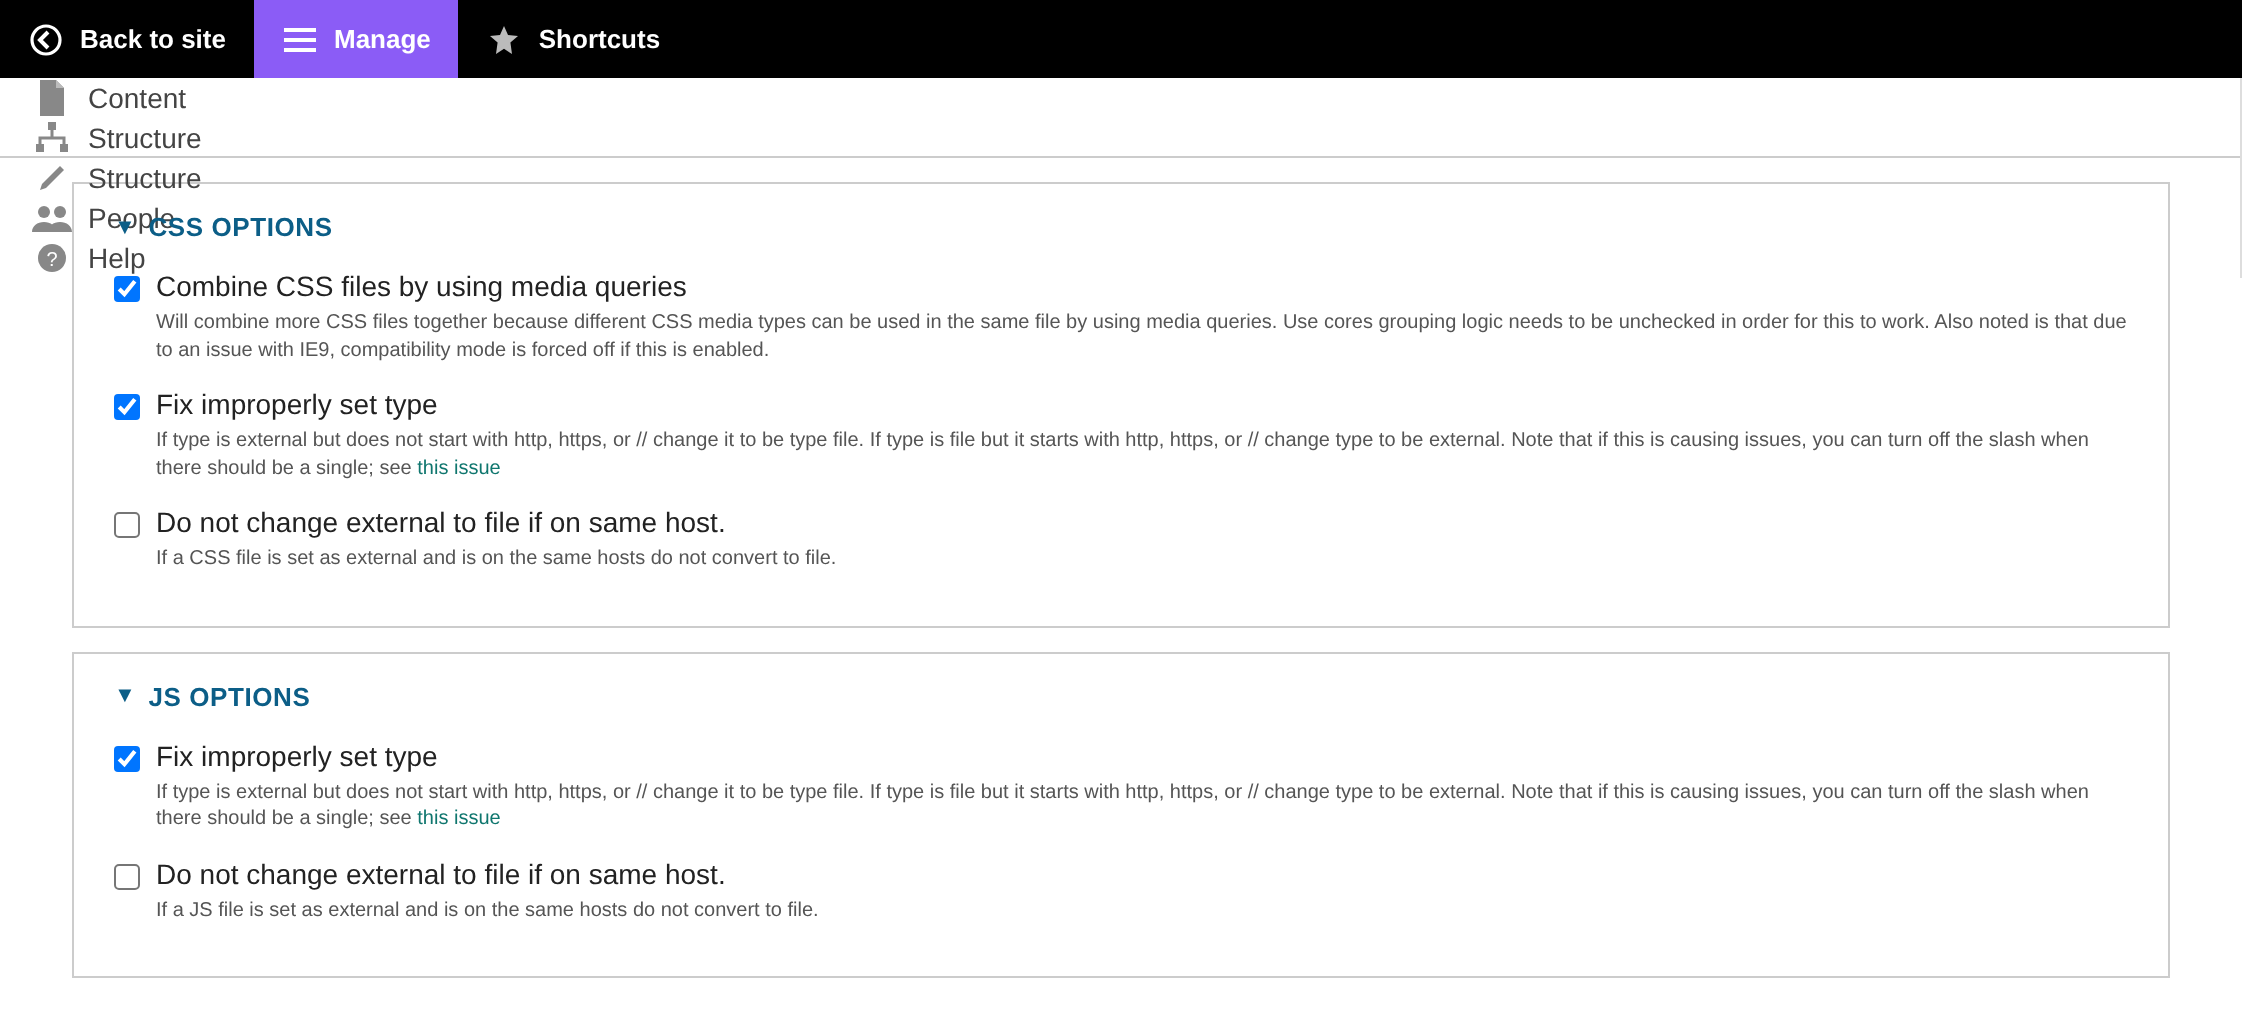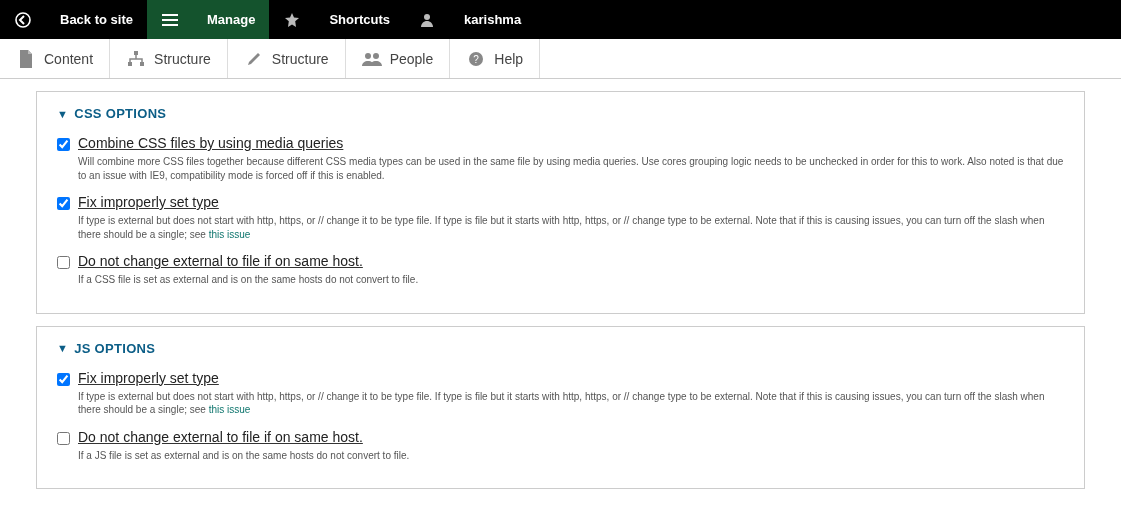--- a/index.html
+++ b/index.html
@@ -1,30 +1,30 @@
 <!DOCTYPE html>
 <html><head>
 <meta charset="utf-8">
 <style>
   * { box-sizing: border-box; margin: 0; padding: 0; }
   body { font-family: "Lucida Grande","Lucida Sans Unicode",Verdana,sans-serif; font-size: 13px; color:#333; background:#fff; width:1121px; }
   .topbar { background:#000; color:#fff; height:39px; display:flex; align-items:stretch; }
-  .topbar-item { display:flex; align-items:center; padding:0 14px; cursor:pointer; font-size:13px; font-weight:bold; color:#fff;gap:20px; }
-  .topbar-item.active { background:#14532d; }
+  .topbar-item { display:flex; align-items:center; padding:0 14px; cursor:pointer; font-size:13px; font-weight:bold; color:#fff; }
+  .topbar-item.active { background:#8b5cf6; }
   .topbar-item.active svg, .topbar-item svg { flex-shrink:0; }
   .topbar-icon { width:18px; height:18px; margin-right:8px; display:inline-flex; align-items:center; justify-content:center; }
-  .admin-tabs { background:#fff; border-bottom:1px solid #ccc; height:40px; display:flex; }
+  .admin-tabs { background:#fff; border-bottom:1px solid #ccc; height:40px; display:flex;flex-direction:column; }
   .admin-tab { display:flex; align-items:center; padding:0 16px; border-right:1px solid #ddd; cursor:pointer; color:#444; font-size:14px; }
   .admin-tab-icon { width:20px; height:20px; margin-right:8px; display:inline-flex; align-items:center; justify-content:center; }
   .page { padding:0 0 0 0; }
   .details { border:1px solid #ccc; margin:12px 36px 0 36px; padding:14px 0 18px 0; background:#fff; }
   .summary { padding:0 20px 10px 20px; color:#0C5E87; font-weight:bold; font-size:13px; letter-spacing:0.3px; cursor:pointer; display:flex; align-items:center; }
   .summary .tri { margin-right:6px; font-size:11px; }
   .opt { padding:4px 20px 8px 20px; }
-  .opt-row { display:flex; align-items:flex-start;text-decoration:underline; }
+  .opt-row { display:flex; align-items:flex-start; }
   .opt-row input[type=checkbox]{ margin:3px 8px 0 0; width:13px; height:13px; }
   .opt-label { font-size:14px; color:#222; }
   .opt-desc { font-size:10px; color:#555; margin:4px 0 0 21px; line-height:1.35; }
   .opt-desc a { color:#0f766e; text-decoration:none; }
 </style>
 </head>
 <body>
 
 <div class="topbar">
   <div class="topbar-item">
@@ -46,29 +46,20 @@
     </span>
     <span>Manage</span>
   </div>
   <div class="topbar-item">
     <span class="topbar-icon">
       <svg width="16" height="16" viewBox="0 0 16 16">
           <path d="M8 1l2 4.5 5 .5-3.8 3.3L12 15 8 12.4 4 15l.8-5.7L1 6l5-.5z" fill="#bbb"></path>
         </svg>
     </span>
     <span>Shortcuts</span>
-  </div>
-  <div class="topbar-item">
-    <span class="topbar-icon">
-      <svg width="16" height="16" viewBox="0 0 16 16">
-          <circle cx="8" cy="5" r="3" fill="#bbb"></circle>
-          <path d="M2 15c0-3.3 2.7-6 6-6s6 2.7 6 6z" fill="#bbb"></path>
-        </svg>
-    </span>
-    <span>karishma</span>
   </div>
 </div>
 
 <div class="admin-tabs">
   <div class="admin-tab">
     <span class="admin-tab-icon">
       <svg width="16" height="18" viewBox="0 0 16 18">
           <path d="M2 0h8l4 4v14H2z" fill="#888"></path>
           <path d="M10 0v4h4" fill="#bbb"></path>
         </svg>

